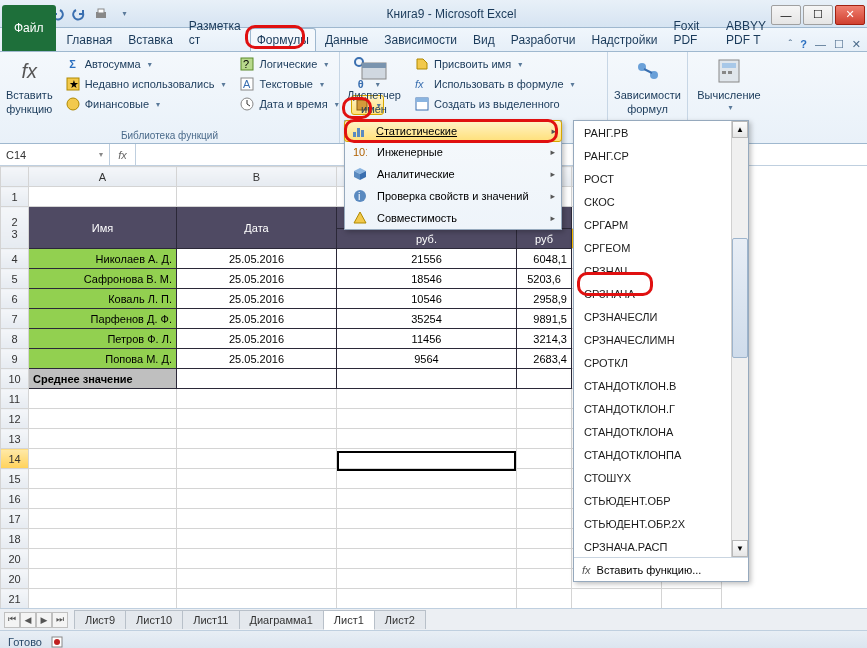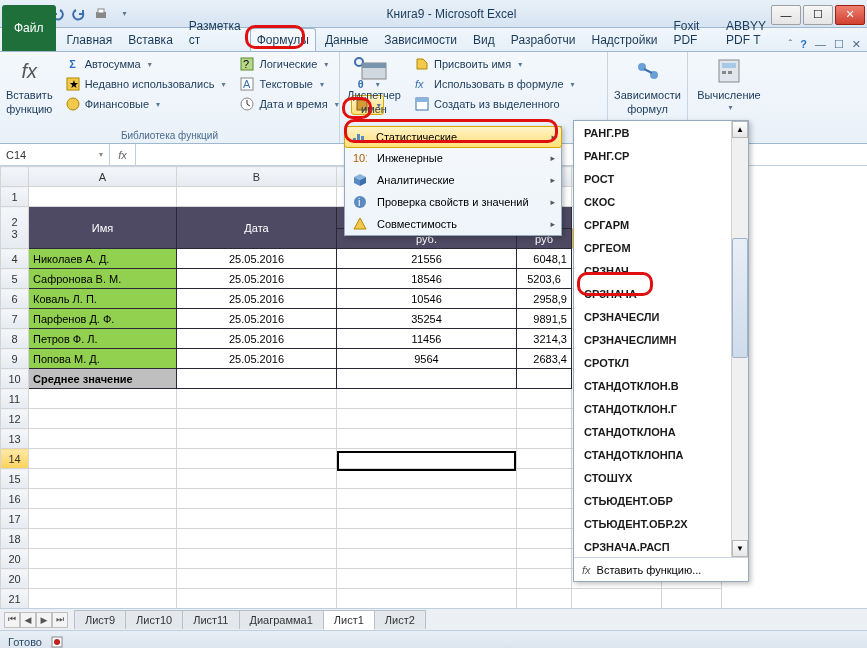--- a/index.html
+++ b/index.html
@@ -52,37 +52,37 @@
   .grid td { background: #fff; }
   .colA { width: 148px; }
   .colB { width: 160px; }
   .colC { width: 180px; }
   .colD { width: 55px; }
   .colG { width: 90px; }
   .colH { width: 60px; }
 
   .hdr-cell { background: #4f4a63 !important; color: #fff; text-align: center; border: 1px solid #2b2838 !important; }
   .hdr-cell.two { height: 40px !important; }
-  .name-cell { background: #92d050 !important; border: 1px solid #2b2838 !important; }
+  .name-cell { background: #92d050 !important; border: 1px solid #2b2838 !important; text-align: right; }
   .data-cell { border: 1px solid #2b2838 !important; text-align: center; }
   .avg-label { background: #bfbfbf !important; border: 1px solid #2b2838 !important; font-weight: bold; }
   .coef-hdr { text-align: left; }
   .coef-val { background: #ffc000 !important; }
 
   .active-cell { position: absolute; border: 2px solid #000; pointer-events: none; }
 
   
-  .menu1 { position: absolute; left: 344px; top: 120px; width: 218px; background: linear-gradient(#f6f9fc,#eef4fa); border: 1px solid #96a9bd; box-shadow: 2px 2px 5px rgba(0,0,0,.25); z-index: 30; margin-top: 6px; }
+  .menu1 { position: absolute; left: 344px; top: 120px; width: 218px; background: linear-gradient(#f6f9fc,#eef4fa); border: 1px solid #96a9bd; box-shadow: 2px 2px 5px rgba(0,0,0,.25); z-index: 30; }
   .menu1 .mitem { display: flex; align-items: center; height: 22px; padding: 0 6px; gap: 8px; position: relative; }
   .menu1 .mitem .ic { width: 18px; height: 16px; display: inline-flex; align-items: center; justify-content: center; }
   .menu1 .mitem .arrow { margin-left: auto; font-size: 9px; color: #555; }
   .menu1 .mitem.hover { background: linear-gradient(#fff3c7,#ffe07a); border: 1px solid #d6a700; border-radius: 3px; margin: -1px; padding: 0 5px; }
 
   .menu2 { position: absolute; left: 573px; top: 120px; width: 176px; height: 462px; background: #fff; border: 1px solid #96a9bd; box-shadow: 2px 2px 5px rgba(0,0,0,.25); z-index: 30; display: flex; flex-direction: column; }
-  .menu2 .list { flex: 1; overflow: hidden; position: relative; font-weight: bold; }
+  .menu2 .list { flex: 1; overflow: hidden; position: relative; }
   .menu2 .fitem { height: 23px; display: flex; align-items: center; padding: 0 10px; color: #1a1a1a; }
   .menu2 .insertfn { height: 24px; display: flex; align-items: center; gap: 6px; padding: 0 8px; border-top: 1px solid #c9d5e1; }
   .menu2 .scroll { position: absolute; right: 0; top: 0; bottom: 0; width: 17px; background: #f0f0f0; border-left: 1px solid #d0d0d0; display: flex; flex-direction: column; }
   .menu2 .scroll .sbtn { height: 17px; background: linear-gradient(#fdfdfd,#e6e6e6); border: 1px solid #b8b8b8; display: flex; align-items: center; justify-content: center; font-size: 8px; }
   .menu2 .scroll .thumb { flex: 0 0 120px; margin-top: 100px; background: linear-gradient(#e8eef6,#cfdceb); border: 1px solid #9db4cc; border-radius: 2px; }
   .menu2 .scroll .track { flex: 1; }
 
   
   .sheettabs { height: 22px; background: #eceff3; border-top: 1px solid #bfcfdf; display: flex; align-items: center; padding-left: 4px; gap: 0; }
   .navset { display: flex; gap: 0; margin-right: 6px; }

